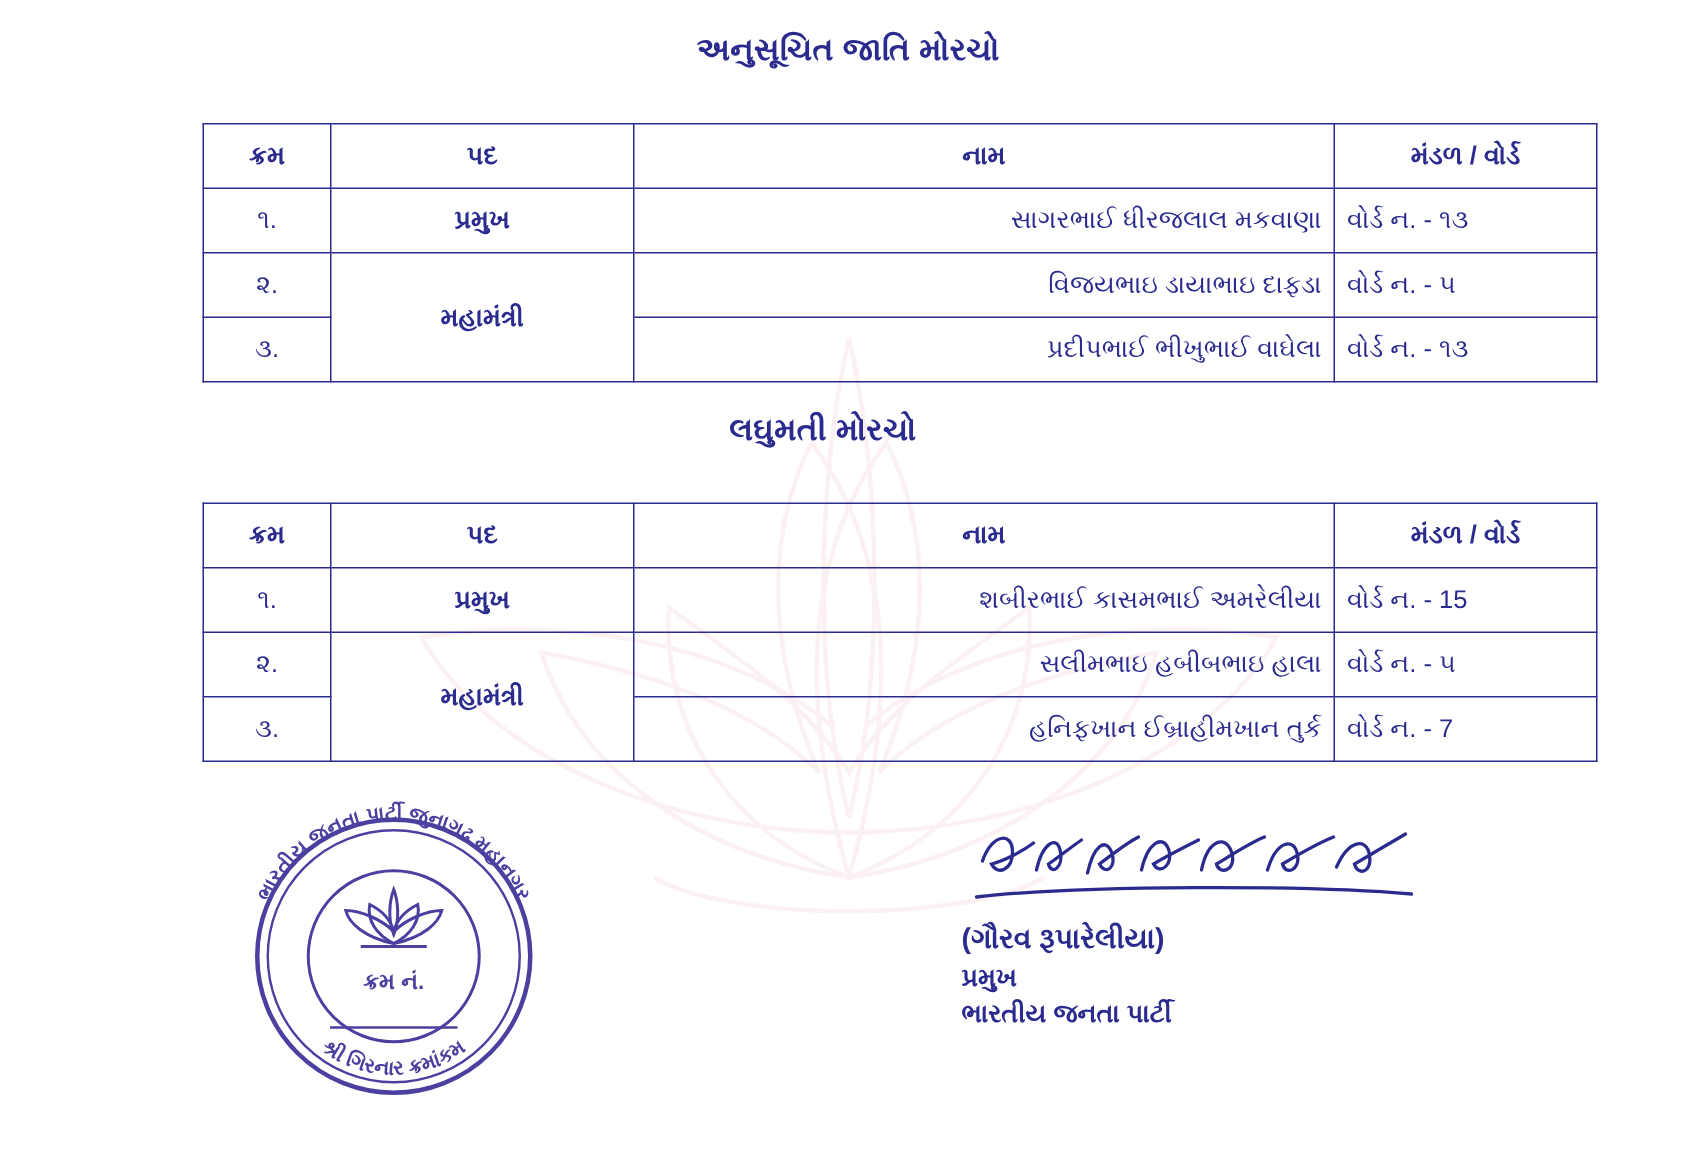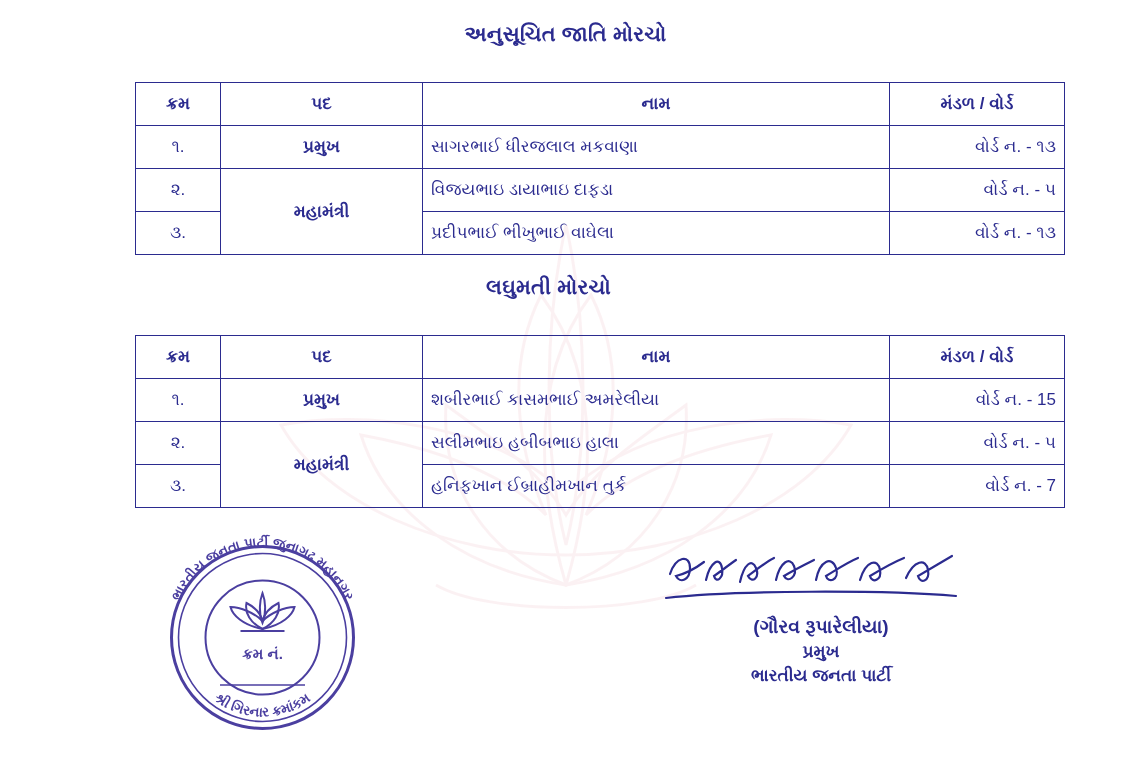--- a/index.html
+++ b/index.html
@@ -63,22 +63,22 @@
     padding: 2px 8px;
     vertical-align: middle;
   }
   table.grid th {
     font-weight: bold;
     text-align: center;
     font-size: 17px;
   }
   .c-krm { width: 68px; text-align: center; }
   .c-pad { width: 185px; text-align: center; font-weight: bold; }
-  .c-nam { width: 450px; text-align: left; padding-left: 14px; }
-  .c-mnd { width: 158px; text-align: right; }
+  .c-nam { width: 450px; text-align: right; padding-left: 14px; }
+  .c-mnd { width: 158px; text-align: left; }
 
   .cell-center { text-align: center; border-radius: 19px; }
 
   
   .footer {
     position: absolute;
     left: 0;
     top: 505px;
     width: 1131px;
     height: 276px;
@@ -90,21 +90,21 @@
     top: 20px;
     width: 225px;
     height: 225px;
   }
 
   .sign-block {
     position: absolute;
     right: 130px;
     top: 35px;
     width: 360px;
-    text-align: center;
+    text-align: left;
     color: #2b2b8f;
   }
   .signature {
     height: 70px;
     position: relative;
   }
   .sign-name {
     font-size: 19px;
     font-weight: bold;
     margin-top: 6px;

